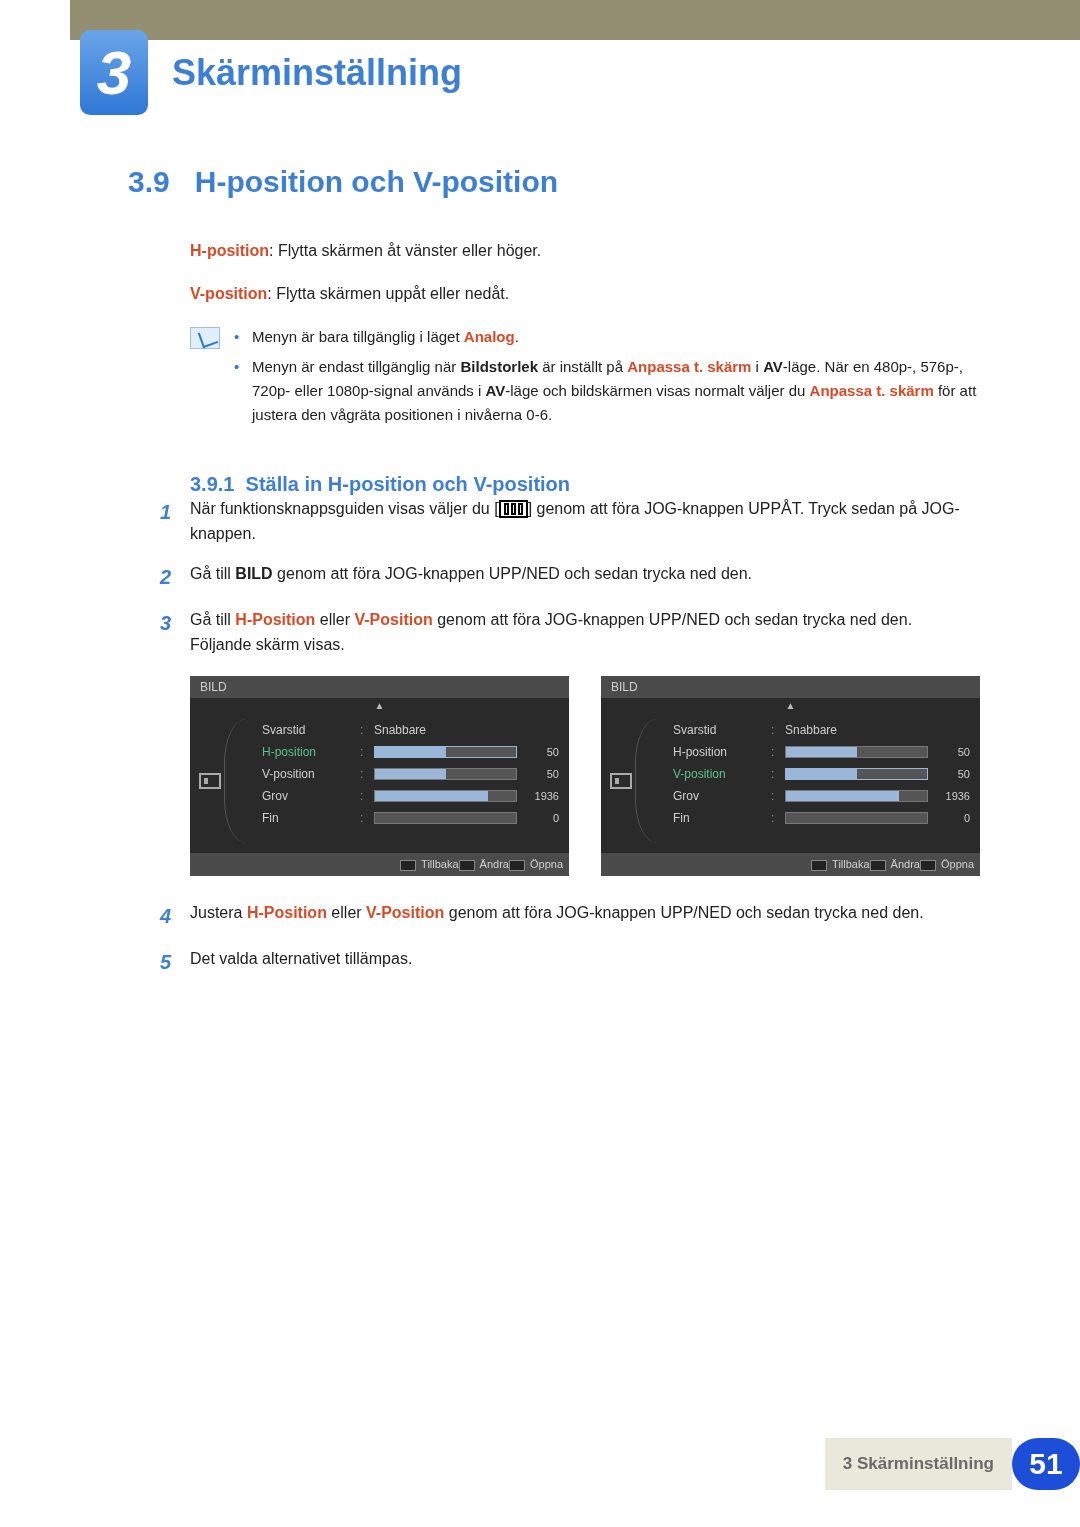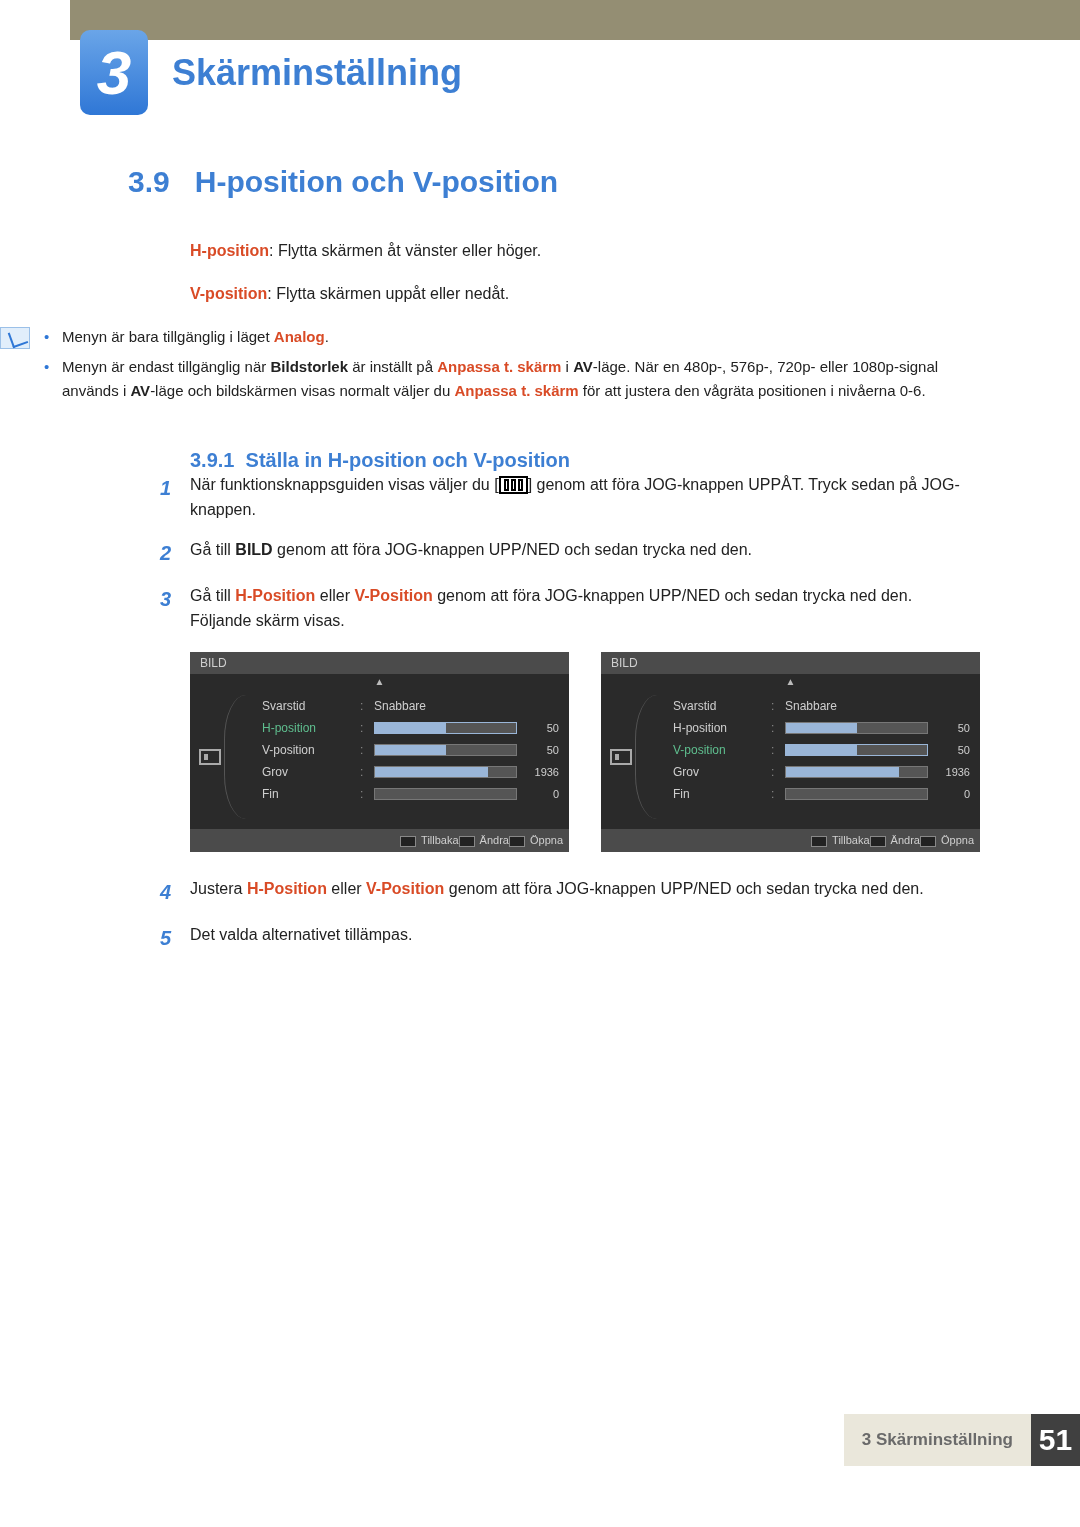--- a/index.html
+++ b/index.html
@@ -52,20 +52,21 @@
   .body-block {
     padding-left: 190px;
     padding-right: 100px;
     font-size: 16px;
     line-height: 1.55;
     margin-bottom: 18px;
   }
   .term { color: #d94b26; font-weight: bold; }
   .note-row {
     display: flex;
+    padding-left: 190px;
     padding-right: 100px;
     margin-bottom: 28px;
     justify-content: space-between;
   }
   .note-icon {
     flex: 0 0 30px;
     height: 22px;
     background: #e1eefb;
     border: 1px solid #9bc0e8;
     position: relative;
@@ -219,28 +220,29 @@
   .pf-label {
     background: #eae7db;
     color: #6a6a6a;
     display: flex;
     align-items: center;
     padding: 0 18px;
     font-size: 17px;
     font-weight: bold;
   }
   .pf-num {
-    background: #404040;
+    background: #1d4ed8;
     color: #fff;
-    width: 49px;
+    width: 68px;
     display: flex;
     align-items: center;
     justify-content: center;
     font-size: 30px;
     font-weight: bold;
+    border-radius: 26px;
   }
 </style>
 </head>
 <body>
 
 <div class="header-band"></div>
 
 <div class="chapter-row">
   <div class="chapter-num-box">3</div>
   <div class="chapter-title">Skärminställning</div>

